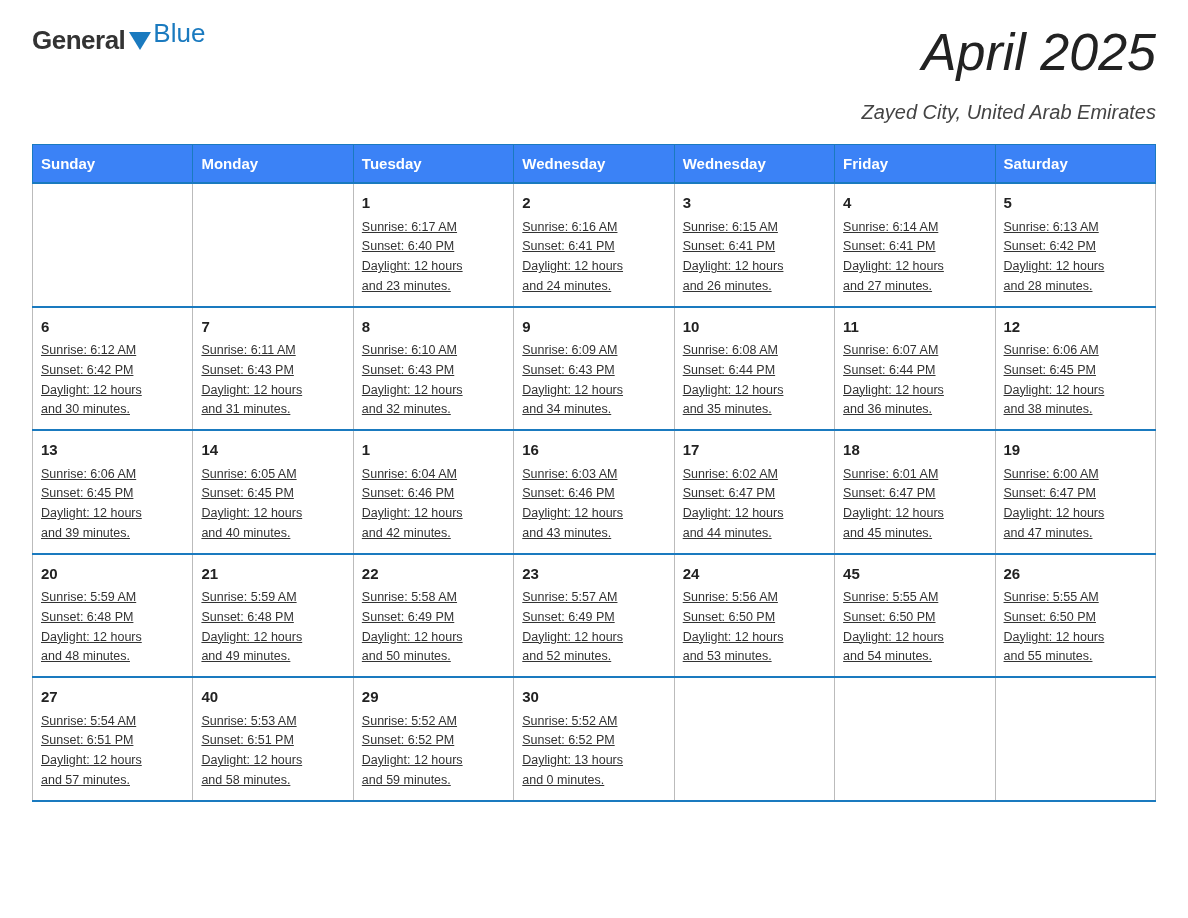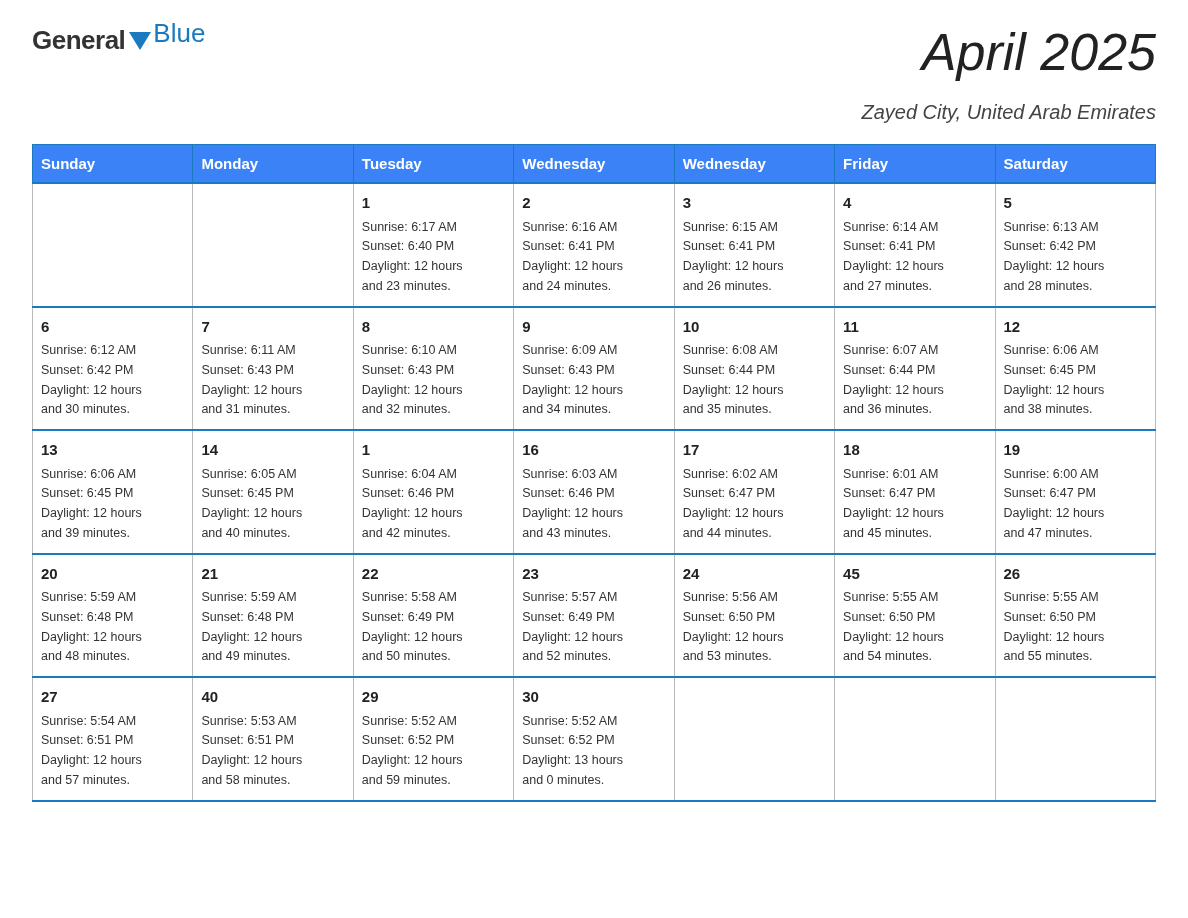--- a/index.html
+++ b/index.html
@@ -62,20 +62,21 @@
     .day-number {
       font-size: 15px;
       font-weight: bold;
       color: #222;
       display: block;
       margin-bottom: 2px;
     }
     .day-info {
       color: #333;
       font-size: 12.5px;
+      text-decoration: underline;
     }
     .empty-cell {
       background: #fff;
     }
     .logo-wrapper {
       display: flex;
       flex-direction: row;
       align-items: flex-start;
     }
     .logo-line1 {

